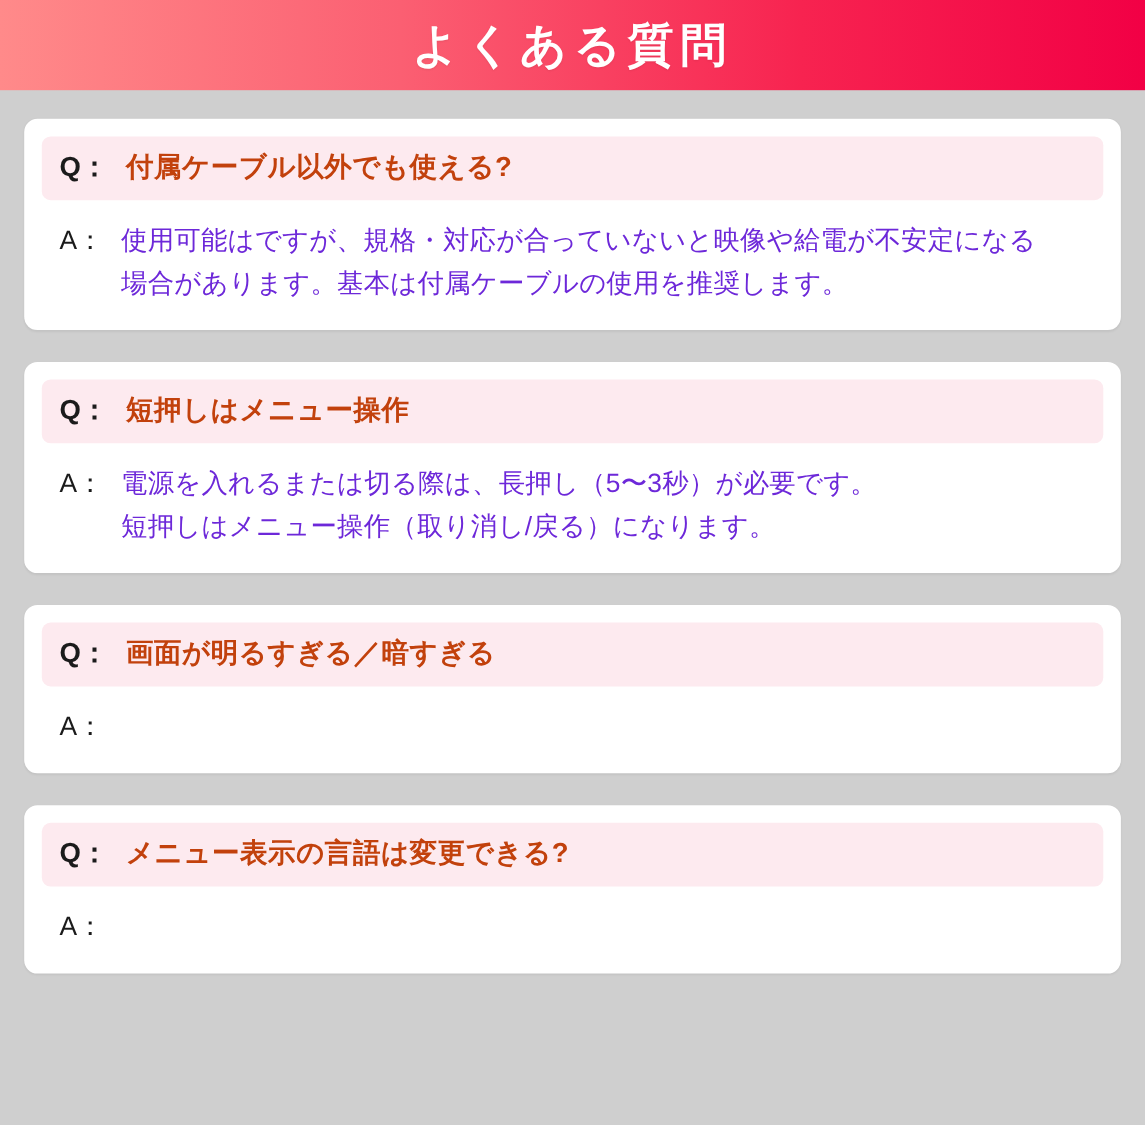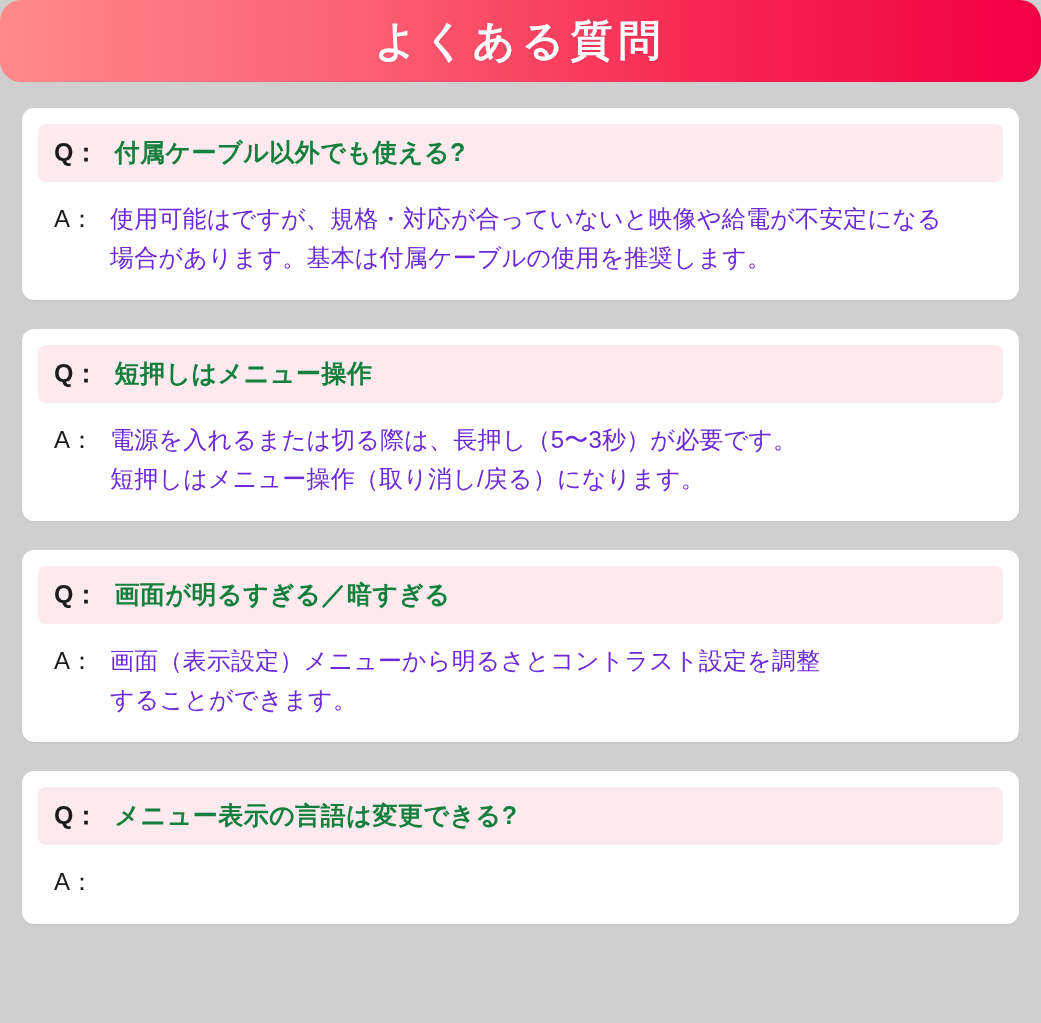--- a/index.html
+++ b/index.html
@@ -24,21 +24,20 @@
 
   
   .header {
     width: 100%;
     height: 82px;
     background: linear-gradient(90deg, #ff8a8a 0%, #fb5f72 35%, #f72350 70%, #f20045 100%);
     display: flex;
     align-items: center;
     justify-content: center;
     box-sizing: border-box;
-    border-radius: 21px;
   }
   .header-title {
     color: #ffffff;
     font-size: 42px;
     font-weight: bold;
     letter-spacing: 6px;
     line-height: 1;
     text-shadow: 0 1px 2px rgba(0,0,0,0.08);
   }
 
@@ -70,21 +69,21 @@
   .q-label {
     color: #1b1b1b;
     font-size: 25px;
     font-weight: bold;
     line-height: 1.25;
     flex: 0 0 auto;
     margin-right: 16px;
     letter-spacing: 0px;
   }
   .q-text {
-    color: #15803d;
+    color: #c2410c;
     font-size: 25px;
     font-weight: bold;
     line-height: 1.25;
     letter-spacing: 0.5px;
   }
 
   .a-row {
     display: flex;
     align-items: flex-start;
     padding: 18px 16px 0 16px;
@@ -142,22 +141,20 @@
       </div>
     </div>
 
     <div class="faq-card">
       <div class="q-row">
         <span class="q-label">Q：</span>
         <span class="q-text">画面が明るすぎる／暗すぎる</span>
       </div>
       <div class="a-row">
         <span class="a-label">A：</span>
-        <span class="a-text">画面（表示設定）メニューから明るさとコントラスト設定を調整
-することができます。</span>
       </div>
     </div>
 
     <div class="faq-card">
       <div class="q-row">
         <span class="q-label">Q：</span>
         <span class="q-text">メニュー表示の言語は変更できる?</span>
       </div>
       <div class="a-row">
         <span class="a-label">A：</span>

